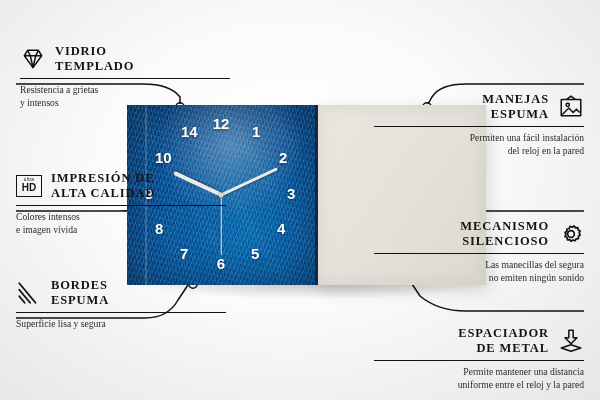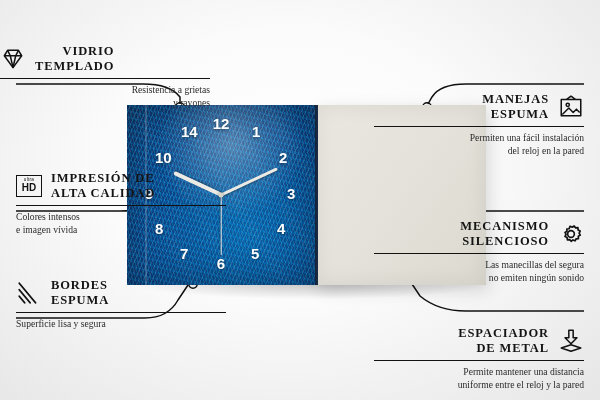--- a/index.html
+++ b/index.html
@@ -109,39 +109,39 @@
     <span class="num" style="left:28px;top:115px">8</span>
     <span class="num" style="left:18px;top:80px">9</span>
     <span class="num" style="left:28px;top:44px">10</span>
     <span class="num" style="left:54px;top:18px">14</span>
     <div class="hand" style="width:52px;height:3.5px;transform:rotate(205deg) translateY(-1.7px)"></div>
     <div class="hand" style="width:62px;height:3px;transform:rotate(-25deg) translateY(-1.5px)"></div>
     <div class="hand" style="width:60px;height:1.4px;transform:rotate(90deg) translateY(-.7px)"></div>
     <div class="pin"></div>
   </div>
 
-  <div class="callout left" style="left:0;top:44px;text-align:right;">
+  <div class="callout left" style="left:20px;top:44px;">
     <div class="ctitle">
       <span class="ico">
         <svg viewBox="0 0 24 24" fill="none" stroke="#111" stroke-width="1.4" stroke-linejoin="round">
           <path d="M4 9 L12 20 L20 9 L17 4 L7 4 Z"></path>
             <path d="M4 9 H20"></path>
             <path d="M7 4 L9.5 9 L12 20"></path>
             <path d="M17 4 L14.5 9 L12 20"></path>
         </svg>
       </span>
       <h3>
         <span>VIDRIO</span><br>
         <span>TEMPLADO</span>
       </h3>
     </div>
     <div class="rule"></div>
     <div class="cdesc">
       <span>Resistencia a grietas</span><br>
-      <span>y rayones</span>
+      <span>y intensos</span>
     </div>
   </div>
 
   <div class="callout left" style="left:16px;top:171px;">
     <div class="ctitle">
       <span class="ico">
         <span class="hdbox">
           <span class="u">ultra</span>
           <span class="h">HD</span>
         </span>

